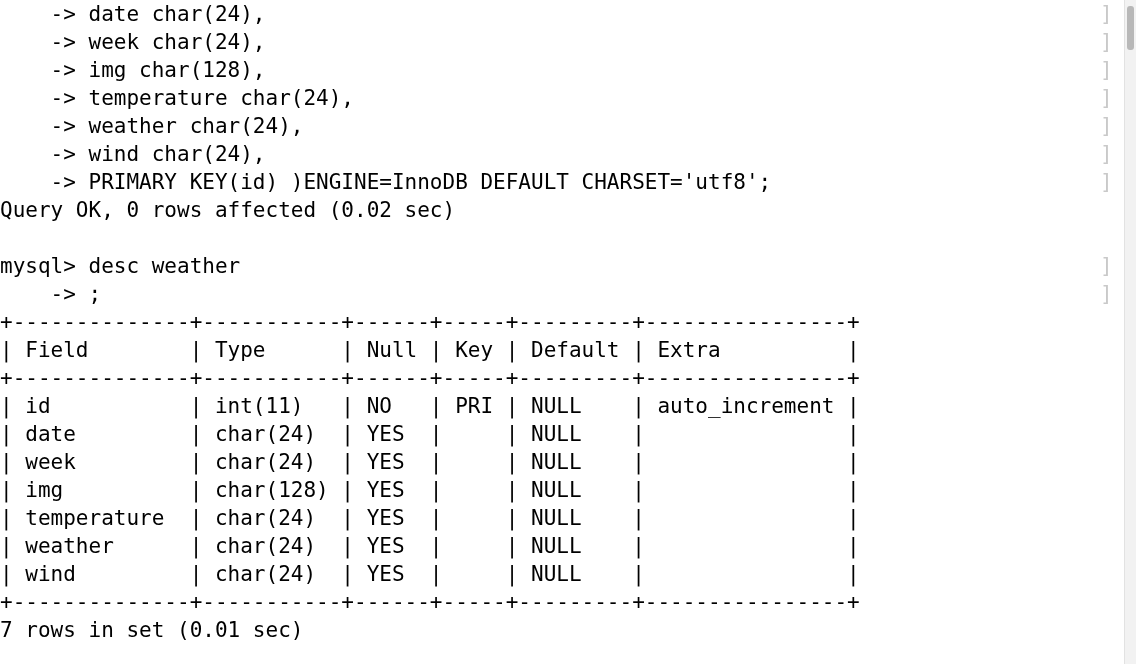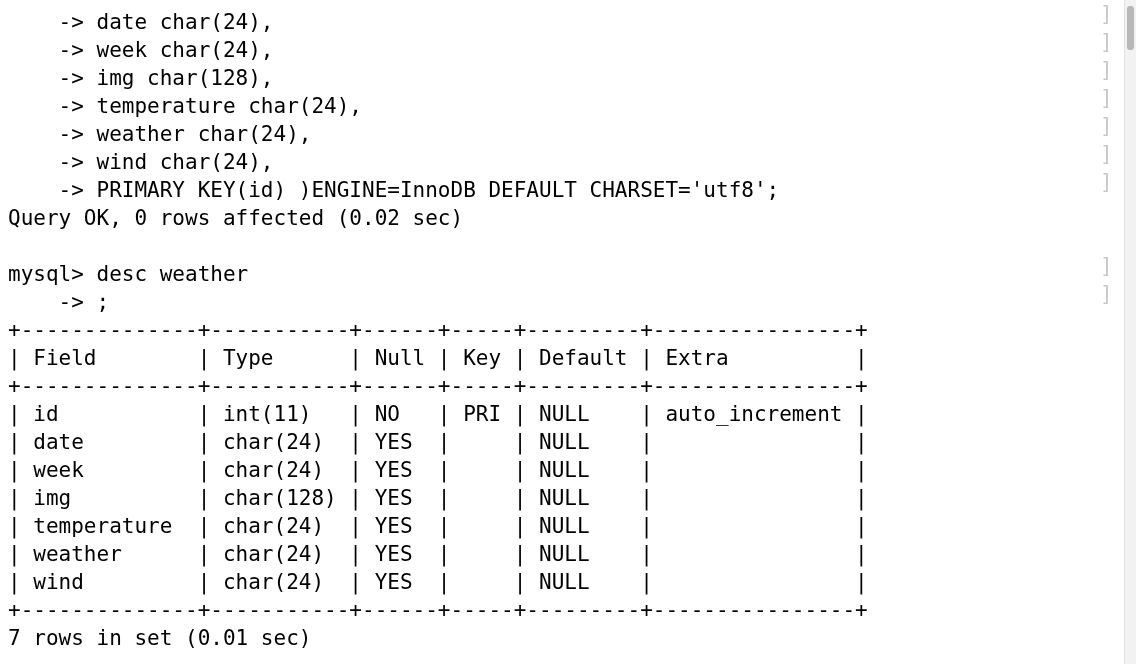--- a/index.html
+++ b/index.html
@@ -18,21 +18,21 @@
     font-size: 21px;
     line-height: 28px;
     color: #000000;
     box-sizing: border-box;
   }
   #console-output {
     position: absolute;
     left: 0;
     top: 0;
     width: 1100px;
-    padding: 8px;
+    padding: 0;
     margin: 0;
     white-space: pre;
     font-family: inherit;
     font-size: inherit;
     line-height: inherit;
     letter-spacing: 0px;
     color: #000000;
   }
   .term-line {
     display: block;

